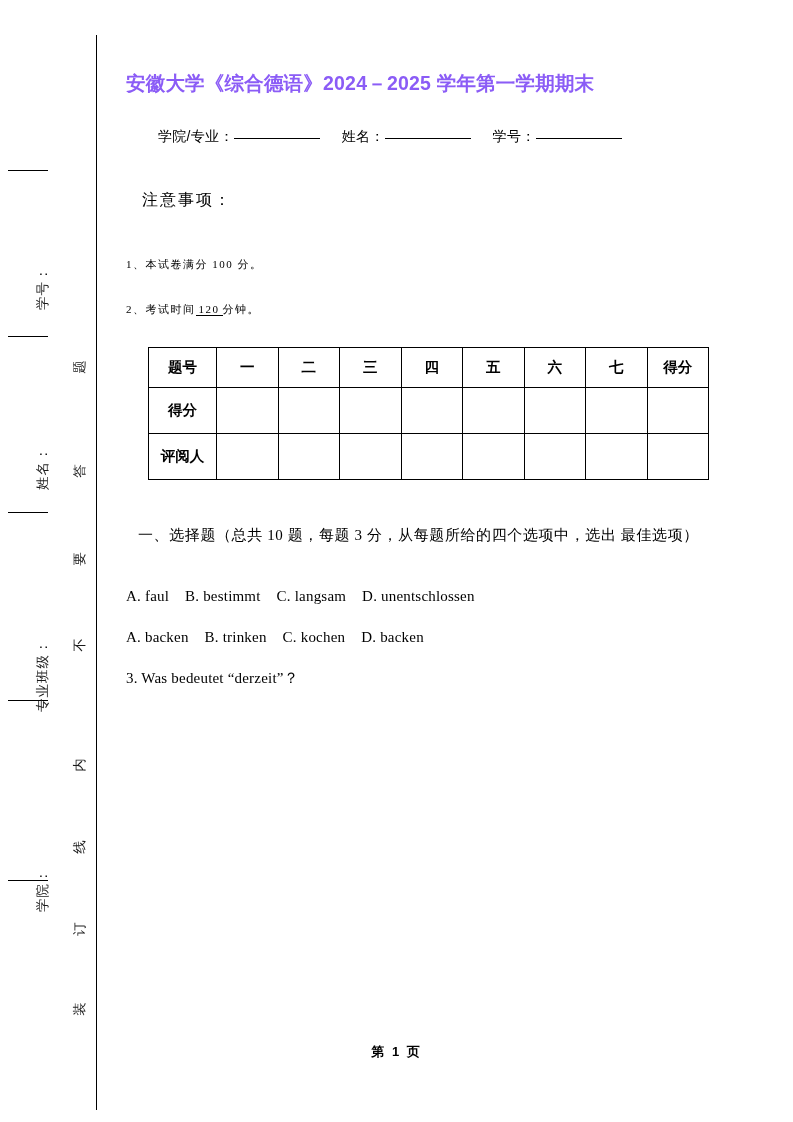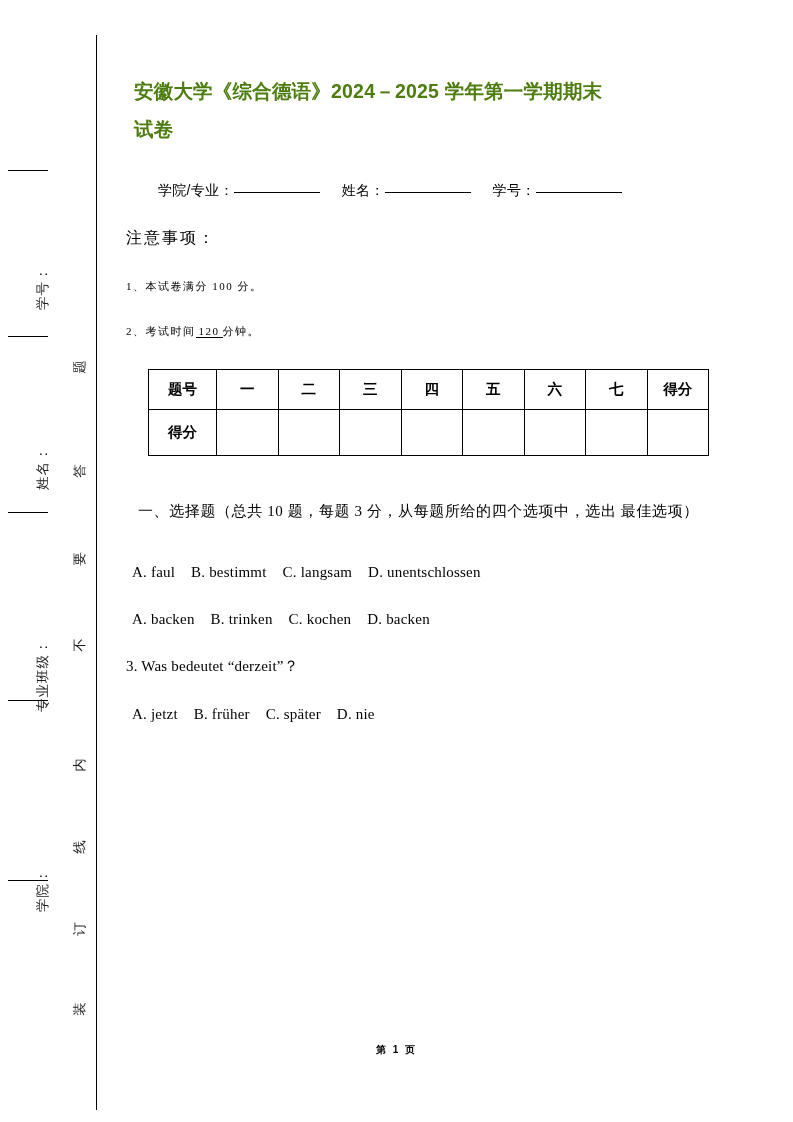--- a/index.html
+++ b/index.html
@@ -58,28 +58,28 @@
 
   
   .body-col {
     position: absolute;
     left: 126px;
     top: 0;
     width: 600px;
   }
 
   .doc-title {
-    margin: 8px;
+    margin: 0;
     padding-top: 64px;
     font-family: "Liberation Sans", "DejaVu Sans", sans-serif;
     font-size: 19.5px;
     font-weight: bold;
     line-height: 38px;
     letter-spacing: 0.2px;
-    color: #4d7c0f;
+    color: #8b5cf6;
   }
   .title-line2 { display: block; }
 
   .idline {
     margin: 0;
     padding-top: 26px;
     padding-left: 32px;
     font-family: "Liberation Sans", "DejaVu Sans", sans-serif;
     font-size: 14px;
     font-weight: normal;
@@ -88,21 +88,21 @@
   }
   .idline .blank {
     display: inline-block;
     min-width: 86px;
     border-bottom: 1.4px solid #000;
     vertical-align: 2px;
   }
   .idline .gap { display: inline-block; width: 22px; }
 
   .notice {
-    margin: 0;
+    margin: 16px;
     padding-top: 28px;
     font-size: 16px;
     letter-spacing: 2px;
   }
   .notice-item {
     margin: 0;
     padding-top: 30px;
     font-size: 11px;
     letter-spacing: 1.5px;
   }
@@ -144,42 +144,42 @@
     line-height: 34px;
     letter-spacing: 0.6px;
   }
   .q-stem {
     margin: 0;
     padding-top: 23px;
     font-size: 15px;
     letter-spacing: 0.2px;
   }
   .q-opts {
-    margin: 6px;
+    margin: 0;
     padding-top: 24px;
     font-size: 15px;
     letter-spacing: 0.2px;
   }
   .q-opts .opt { margin-right: 16px; }
   .blank-inline {
     display: inline-block;
     width: 44px;
     border-bottom: 1.2px solid #000;
     vertical-align: -2px;
   }
 
   
   .footer {
     position: absolute;
     left: 0;
     top: 1043px;
     width: 793px;
     text-align: center;
     font-family: "Liberation Sans", "DejaVu Sans", sans-serif;
-    font-size: 10px;
+    font-size: 13px;
     font-weight: bold;
     letter-spacing: 2px;
   }
 </style>
 </head>
 <body>
 
 <div class="page">
 
   <div class="binding-line"></div>
@@ -201,21 +201,20 @@
   <div class="vchar" style="left:70px; top:636px;">不</div>
   <div class="vchar" style="left:70px; top:756px;">内</div>
   <div class="vchar" style="left:70px; top:838px;">线</div>
   <div class="vchar" style="left:70px; top:920px;">订</div>
   <div class="vchar" style="left:70px; top:1000px;">装</div>
 
   <div class="body-col">
 
     <h1 class="doc-title">
       <span>安徽大学《综合德语》2024－2025 学年第一学期期末</span>
-      <span class="title-line2">试卷</span>
     </h1>
 
     <p class="idline">
       <span>学院/专业：</span><span class="blank"></span><span class="gap"></span><span>姓名：</span><span class="blank"></span><span class="gap"></span><span>学号：</span><span class="blank"></span>
     </p>
 
     <p class="notice">注意事项：</p>
 
     <p class="notice-item">1、本试卷满分 100 分。</p>
 
@@ -252,39 +251,47 @@
             <td>得分</td>
             <td></td>
             <td></td>
             <td></td>
             <td></td>
             <td></td>
             <td></td>
             <td></td>
             <td></td>
           </tr>
+          <tr class="body-row">
+            <td>评阅人</td>
+            <td></td>
+            <td></td>
+            <td></td>
+            <td></td>
+            <td></td>
+            <td></td>
+            <td></td>
+            <td></td>
+          </tr>
         </tbody>
       </table>
     </div>
 
     <p class="section-head">
       <span>一、选择题（总共 10 题，每题 3 分，从每题所给的四个选项中，选出</span>
       <span>最佳选项）</span>
     </p>
 
     <p class="q-opts">
       <span class="opt">A. faul</span><span class="opt">B. bestimmt</span><span class="opt">C. langsam</span><span class="opt">D. unentschlossen</span>
     </p>
 
     <p class="q-opts">
       <span class="opt">A. backen</span><span class="opt">B. trinken</span><span class="opt">C. kochen</span><span class="opt">D. backen</span>
     </p>
 
     <p class="q-stem">3. Was bedeutet “derzeit”？</p>
-    <p class="q-opts">
-      <span class="opt">A. jetzt</span><span class="opt">B. früher</span><span class="opt">C. später</span><span class="opt">D. nie</span>
-    </p>
 
   </div>
 
   <div class="footer">第 1 页</div>
 
 </div>
 
 </body></html>

